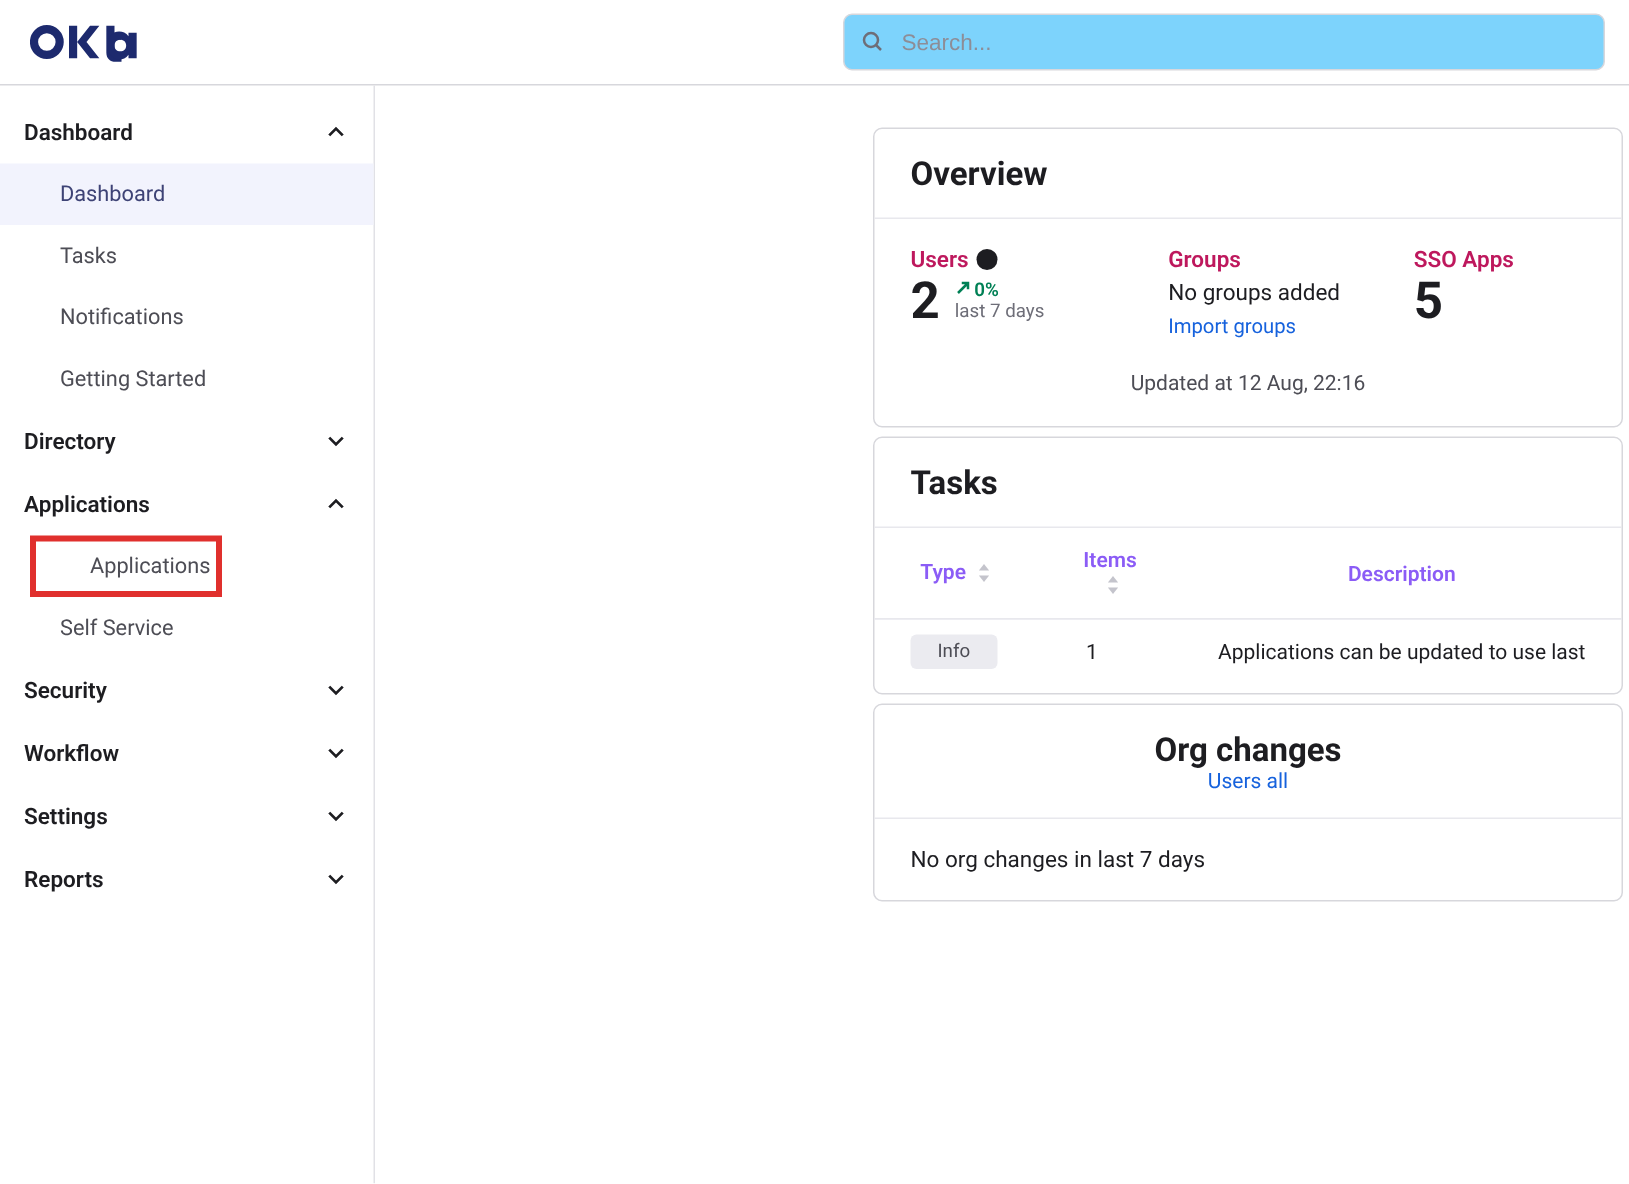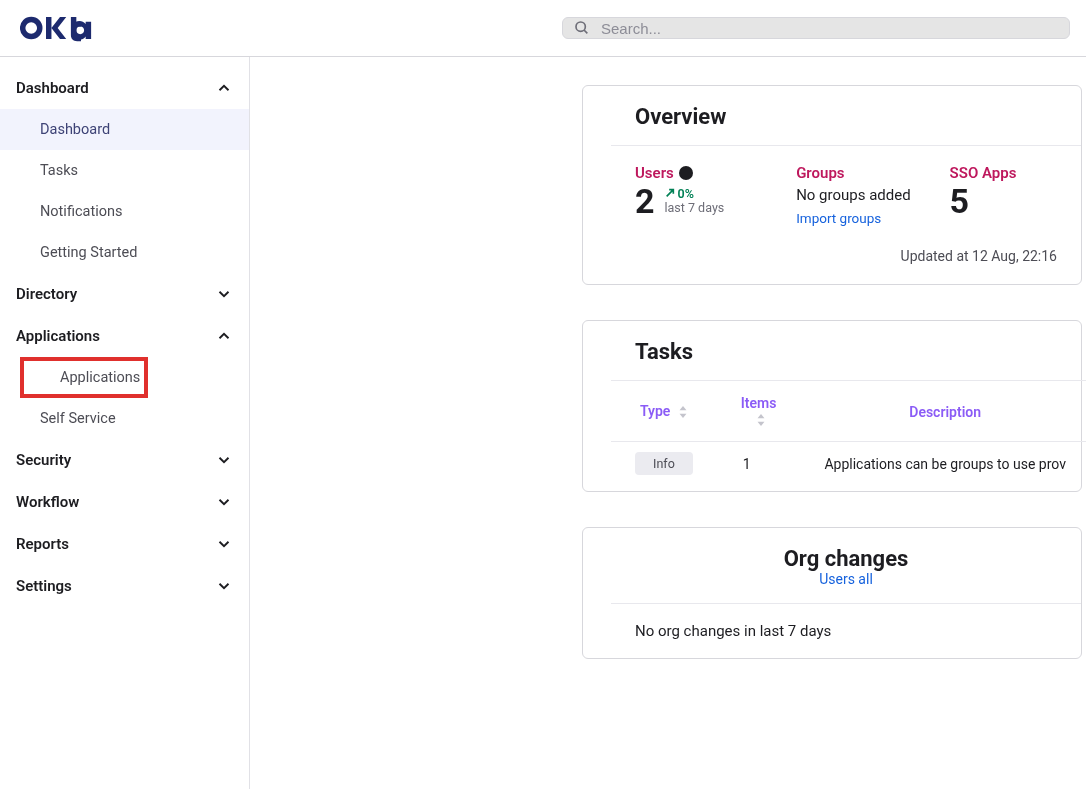--- a/index.html
+++ b/index.html
@@ -27,27 +27,27 @@
     margin-left: 4px;
   }
   .logo svg { width: 100%; height: 100%; }
   .search-wrap {
     margin-left: auto;
     width: 508px;
     position: relative;
   }
   .search-box {
     width: 100%;
-    height: 22px;
+    height: 38px;
     border: 1px solid #d7d7dc;
     border-radius: 6px;
     padding: 0 12px 0 38px;
     font-size: 15px;
     color: #6e6e78;
-    background: #e5e5e5;
+    background: #7dd3fc;
   }
   .search-box::placeholder { color: #8d8d97; }
   .search-icon {
     position: absolute;
     left: 12px;
     top: 50%;
     transform: translateY(-50%);
     color: #6e6e78;
     width: 16px;
     height: 16px;
@@ -107,23 +107,22 @@
     position: relative;
   }
   .main-inner {
     margin-left: 332px;
     width: 500px;
   }
 
   .card {
     border: 1px solid #d7d7dc;
     border-radius: 6px;
-    margin-bottom: 35px;
+    margin-bottom: 6px;
     background: #fff;
-    padding-left: 28px;
   }
   .card-header {
     padding: 18px 24px 16px 24px;
     border-bottom: 1px solid #e8e8ed;
   }
   .card-title {
     font-size: 22px;
     font-weight: 700;
     color: #1d1d21;
   }
@@ -192,21 +191,21 @@
     margin-top: 4px;
   }
   .stat-link {
     display: block;
     font-size: 13.5px;
     color: #1662dd;
     margin-top: 6px;
     cursor: pointer;
   }
   .updated {
-    text-align: right;
+    text-align: center;
     font-size: 14px;
     color: #4d4d55;
     margin-top: 22px;
   }
 
   
   .tasks-table {
     width: 100%;
     border-collapse: collapse;
   }
@@ -346,30 +345,30 @@
     <div class="nav-section-header">
       <span>Workflow</span>
       <span class="chev">
         <svg viewBox="0 0 24 24" fill="none" stroke="currentColor" stroke-width="2.5">
             <polyline points="6 9 12 15 18 9"></polyline>
           </svg>
       </span>
     </div>
 
     <div class="nav-section-header">
+      <span>Settings</span>
+      <span class="chev">
+        <svg viewBox="0 0 24 24" fill="none" stroke="currentColor" stroke-width="2.5">
+            <polyline points="6 9 12 15 18 9"></polyline>
+          </svg>
+      </span>
+    </div>
+
+    <div class="nav-section-header">
       <span>Reports</span>
-      <span class="chev">
-        <svg viewBox="0 0 24 24" fill="none" stroke="currentColor" stroke-width="2.5">
-            <polyline points="6 9 12 15 18 9"></polyline>
-          </svg>
-      </span>
-    </div>
-
-    <div class="nav-section-header">
-      <span>Settings</span>
       <span class="chev">
         <svg viewBox="0 0 24 24" fill="none" stroke="currentColor" stroke-width="2.5">
             <polyline points="6 9 12 15 18 9"></polyline>
           </svg>
       </span>
     </div>
 
   </nav>
 
   <div class="main">
@@ -452,21 +451,21 @@
                 <span>Description</span>
               </th>
             </tr>
           </thead>
           <tbody class="tasks-body">
             <tr>
               <td>
                 <span class="badge">Info</span>
               </td>
               <td class="items-col">1</td>
-              <td class="desc-col">Applications can be groups to use prov</td>
+              <td class="desc-col">Applications can be updated to use last</td>
             </tr>
           </tbody>
         </table>
       </div>
 
       <div class="card">
         <div class="card-header flex">
           <div class="card-title">Org changes</div>
           <a class="view-all">Users all</a>
         </div>

